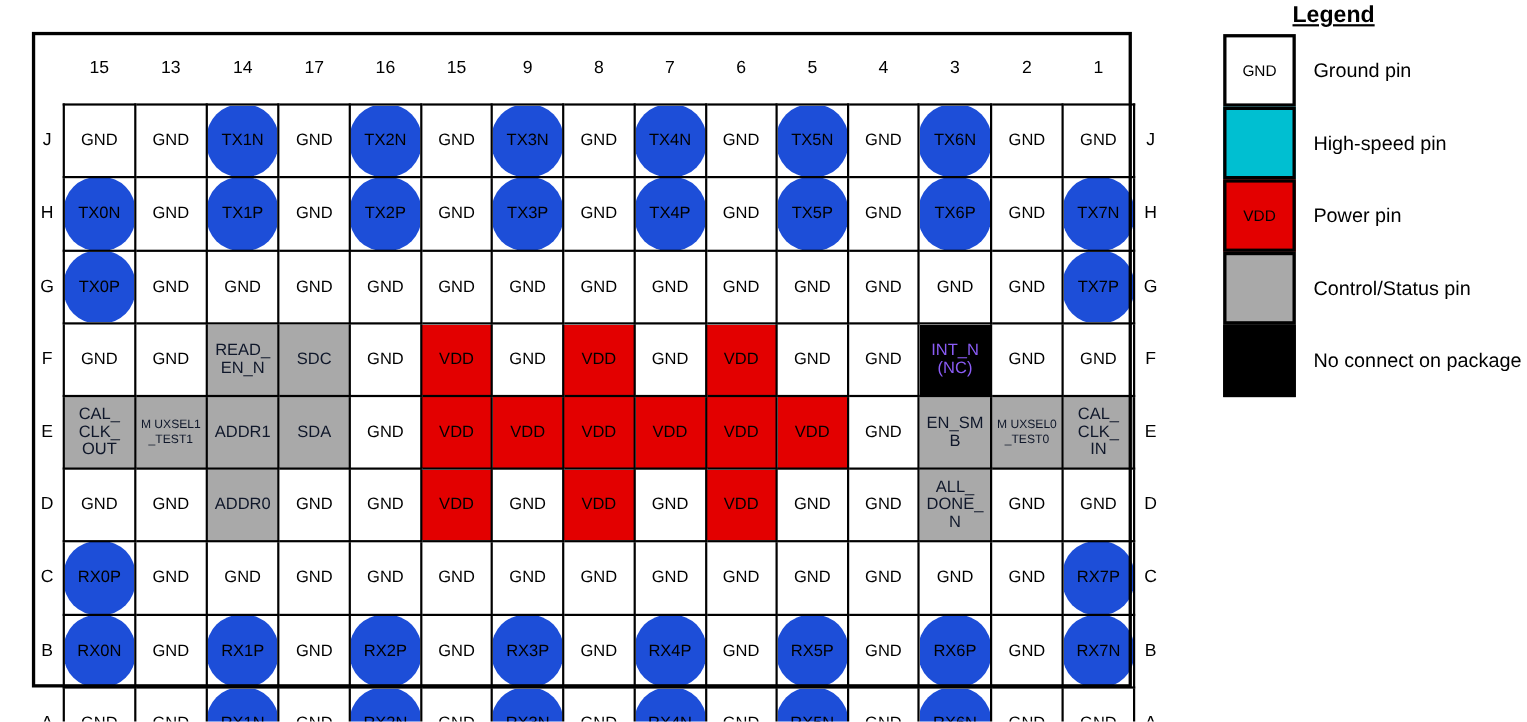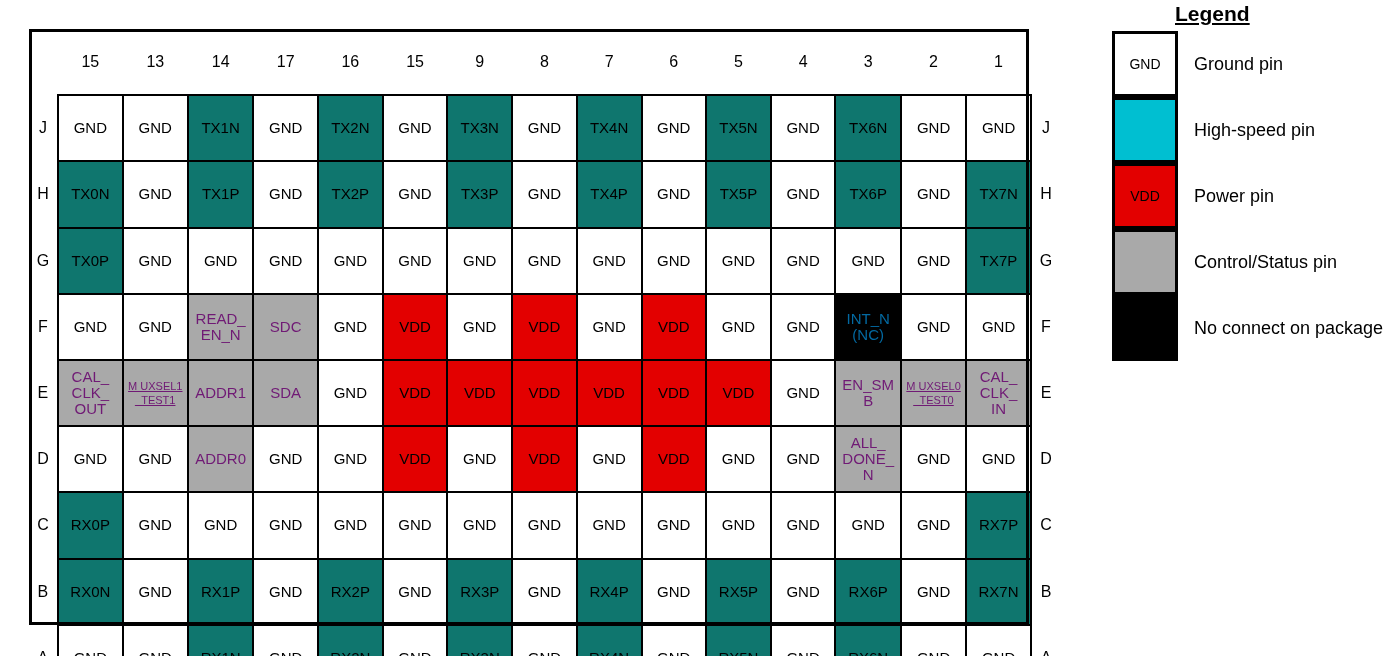--- a/index.html
+++ b/index.html
@@ -68,27 +68,27 @@
     text-align: center;
     vertical-align: middle;
     font-size: 15px;
     line-height: 16px;
     background: #ffffff;
     color: #000000;
     box-sizing: border-box;
     overflow: hidden;
   }
   .pin.gnd  { background: #ffffff; color: #000000; }
-  .pin.hs   { background: #0f766e; color: #000000; }
+  .pin.hs   { background: #1d4ed8; color: #000000; border-radius: 30px; }
   .pin.vdd  { background: #E30000; color: #000000; }
-  .pin.ctl  { background: #A9A9A9; color: #701a75; }
-  .pin.nc   { background: #000000; color: #0369a1; }
+  .pin.ctl  { background: #A9A9A9; color: #0f172a; }
+  .pin.nc   { background: #000000; color: #8b5cf6; }
 
   .pin .lbl { display: block; }
-  .pin .lbl.small { font-size: 11px; line-height: 14px; text-decoration: underline; }
+  .pin .lbl.small { font-size: 11px; line-height: 14px; }
 
   
   #grid-frame {
     position: absolute;
     left: 29px;
     top: 29px;
     width: 1000px;
     height: 596px;
     border: 3px solid #000000;
     box-sizing: border-box;

